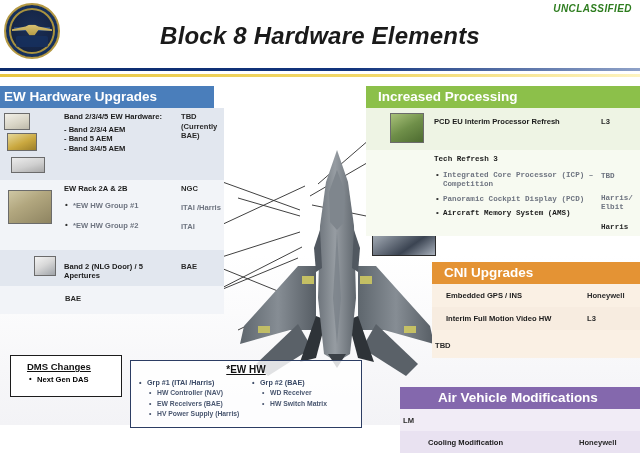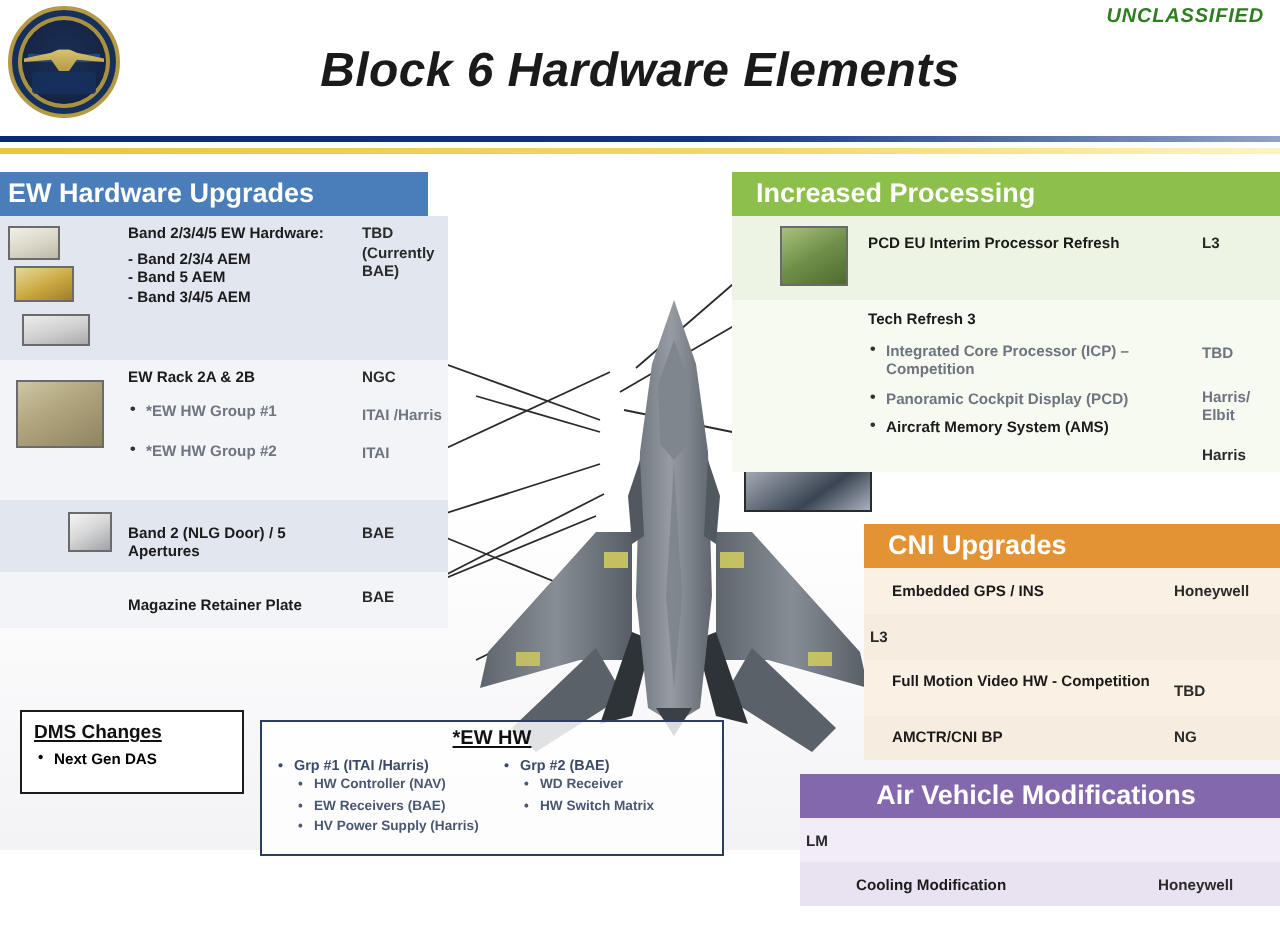--- a/index.html
+++ b/index.html
@@ -127,21 +127,21 @@
   #avm-panel .panel-head { background: #8468ad; text-align: center; padding-left: 4px; }
   #avm-panel .band-a { background: #f1ecf6; }
   #avm-panel .band-b { background: #e9e2f1; }
   #avm-panel .row .txt { padding-left: 28px; }
 
   
   .box {
     position: absolute; border: 1.4px solid #1c1c1c;
     background: #ffffff;
   }
-  #dms-box { left: 10px; top: 355px; width: 112px; height: 42px; padding: 5px 6px; }
+  #dms-box { left: 10px; top: 355px; width: 112px; height: 42px; padding: 5px 16px; }
   #dms-box .bx-title {
     font-size: 9.5px; font-weight: bold; text-decoration: underline;
     color: #111; margin-bottom: 3px;
   }
   #dms-box .bx-item { font-size: 7.6px; font-weight: bold; padding-left: 10px; position: relative; }
   #dms-box .bx-item::before { content:"\2022"; position:absolute; left:2px; top:-1px; }
 
   #ewhw-box {
     left: 130px; top: 360px; width: 232px; height: 68px;
     background: rgba(255,255,255,.82);
@@ -189,21 +189,21 @@
 <div id="slide">
 
   <div class="seal">
     <div class="band"></div>
     <div class="wings"></div>
     <div class="lower"></div>
   </div>
 
   <div class="classification">UNCLASSIFIED</div>
 
-  <div class="deck-title">Block 6 Hardware Elements</div>
+  <div class="deck-title">Block 8 Hardware Elements</div>
 
   <div class="rule-wrap">
     <div class="rule-navy"></div>
     <div class="rule-gold"></div>
   </div>
 
   <svg class="lines" viewBox="0 0 640 468">
     <g stroke="#2b2b2b" stroke-width="0.9" fill="none">
       <line x1="206" y1="176" x2="300" y2="210"></line>
       <line x1="206" y1="232" x2="305" y2="186"></line>
@@ -318,23 +318,20 @@
           <span class="thumb t5"></span>
         </div>
         <div class="txt">
           <div style="padding-top:8px;">Band 2 (NLG Door) / 5 Apertures</div>
         </div>
         <div class="vend" style="padding-top:12px;">BAE</div>
       </div>
 
       <div class="row band-b" style="min-height:28px;">
         <div class="img-cell" style="width:70px;"></div>
-        <div class="txt">
-          <div style="padding-top:8px;">Magazine Retainer Plate</div>
-        </div>
         <div class="vend" style="padding-top:8px;">BAE</div>
       </div>
 
     </div>
   </div>
 
   <div class="panel" id="proc-panel">
     <div class="panel-head">Increased Processing</div>
 
     <div class="rows">
@@ -342,21 +339,21 @@
       <div class="row band-a" style="min-height:42px;">
         <div class="img-cell" style="width:66px; padding:5px 4px 4px 24px;">
           <span class="thumb" style="width:34px;height:30px;background:linear-gradient(150deg,#a9c27a 0%,#6f8f49 50%,#4d6b30 100%);"></span>
         </div>
         <div class="txt" style="padding-top:9px;">
           <div>PCD EU Interim Processor Refresh</div>
         </div>
         <div class="vend" style="flex:0 0 42px; padding-top:9px;">L3</div>
       </div>
 
-      <div class="row band-b" style="min-height:78px;">
+      <div class="row band-b" style="min-height:78px;font-family:Liberation Mono, monospace;">
         <div class="img-cell" style="width:66px;"></div>
         <div class="txt" style="padding-top:5px;">
           <div>Tech Refresh 3</div>
           <div style="height:6px"></div>
           <div class="sub faint">Integrated Core Processor (ICP) – Competition</div>
           <div style="height:5px"></div>
           <div class="sub faint">Panoramic Cockpit Display (PCD)</div>
           <div style="height:5px"></div>
           <div class="sub">Aircraft Memory System (AMS)</div>
         </div>
@@ -374,29 +371,25 @@
 
   <div class="panel" id="cni-panel">
     <div class="panel-head">CNI Upgrades</div>
 
     <div class="rows">
       <div class="row band-a" style="min-height:23px;">
         <div class="txt" style="padding:7px 2px 4px 14px;">Embedded GPS / INS</div>
         <div class="vend" style="flex:0 0 56px; padding-top:7px;">Honeywell</div>
       </div>
       <div class="row band-b" style="min-height:23px;">
+        <div class="txt" style="padding:7px 2px 4px 14px;">Interim Full Motion Video HW</div>
         <div class="vend faint" style="flex:0 0 56px; padding-top:7px;">L3</div>
       </div>
       <div class="row band-a" style="min-height:28px;">
-        <div class="txt" style="padding:6px 2px 4px 14px;">Full Motion Video HW - Competition</div>
         <div class="vend faint" style="flex:0 0 56px; padding-top:11px;">TBD</div>
-      </div>
-      <div class="row band-b" style="min-height:22px;">
-        <div class="txt" style="padding:6px 2px 4px 14px;">AMCTR/CNI BP</div>
-        <div class="vend" style="flex:0 0 56px; padding-top:6px;">NG</div>
       </div>
     </div>
   </div>
 
   <div class="panel" id="avm-panel">
     <div class="panel-head">Air Vehicle Modifications</div>
 
     <div class="rows">
       <div class="row band-a" style="min-height:22px;">
         <div class="vend" style="flex:0 0 64px; padding-top:7px;">LM</div>

